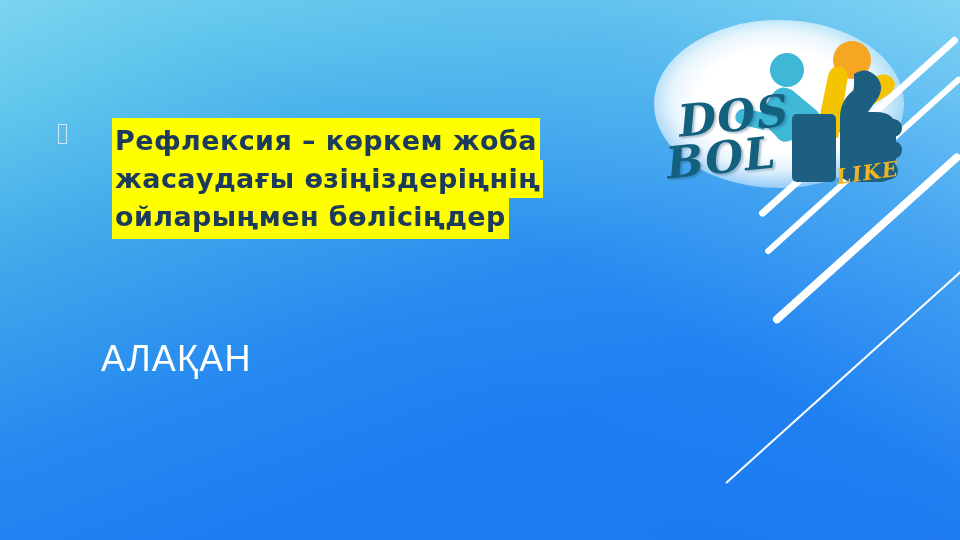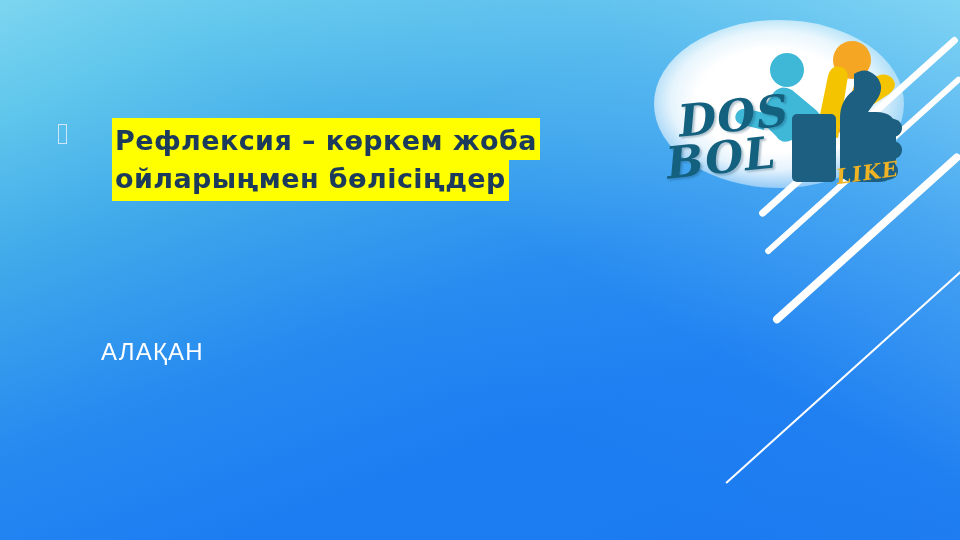--- a/index.html
+++ b/index.html
@@ -126,21 +126,21 @@
   #title-line-1 { padding-top: 4px; }
   #title-line-3 { padding-bottom: 3px; text-align: right; }
 
   
   #subtitle {
     position: absolute;
     left: 101px;
     top: 338px;
     color: #ffffff;
     font-family: "Liberation Sans", sans-serif;
-    font-size: 24px;
+    font-size: 36px;
     letter-spacing: 1.2px;
     white-space: nowrap;
   }
 </style>
 </head>
 <body>
 
 <div id="slide">
 
   <div id="bg-wash"></div>
@@ -184,18 +184,19 @@
 
     <div class="logo-word" id="logo-dos">DOS</div>
     <div class="logo-word" id="logo-bol">BOL</div>
     <div id="logo-like">LIKE</div>
   </div>
 
   <div id="bullet"></div>
 
   <div id="title-block">
     <span class="title-line" id="title-line-1">Рефлексия – көркем жоба</span>
+    <span class="title-line" id="title-line-2">жасаудағы өзіңіздеріңнің</span>
     <span class="title-line" id="title-line-3">ойларыңмен бөлісіңдер</span>
   </div>
 
   <div id="subtitle">АЛАҚАН</div>
 
 </div>
 
 </body></html>

